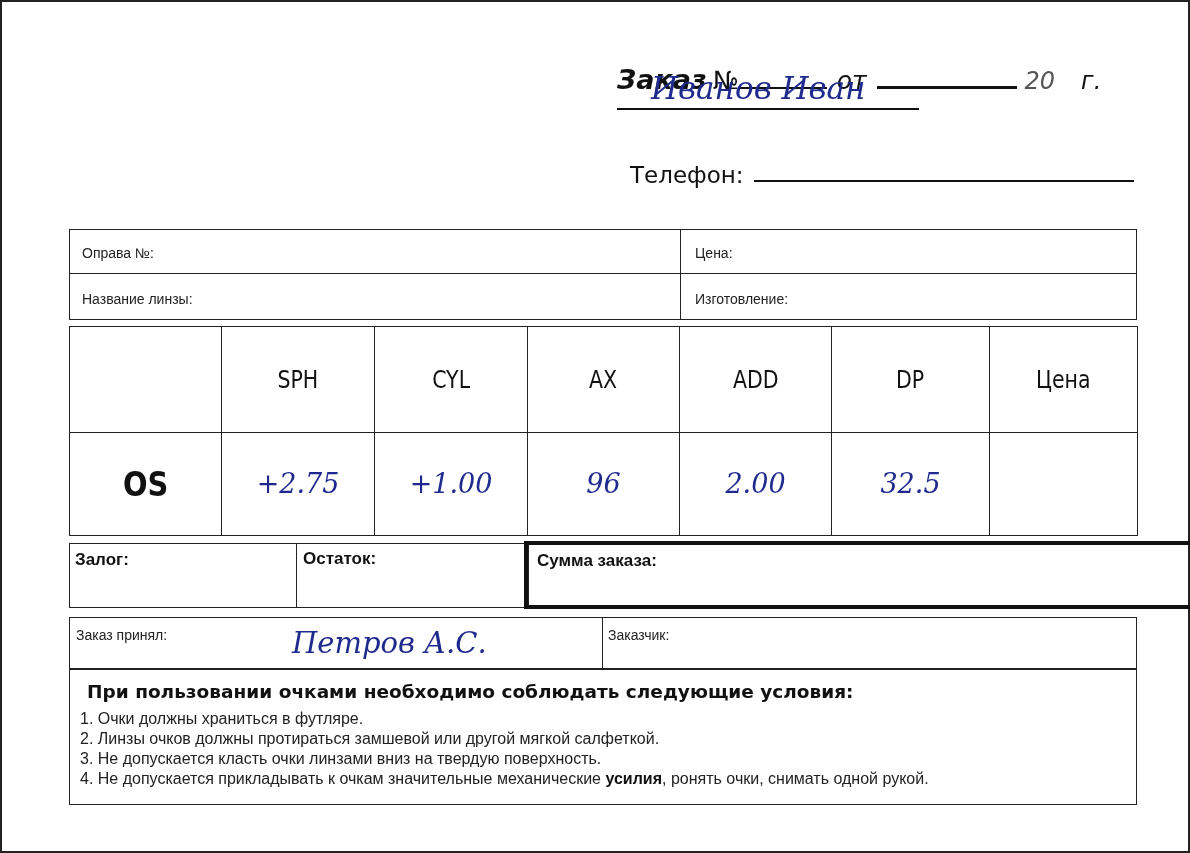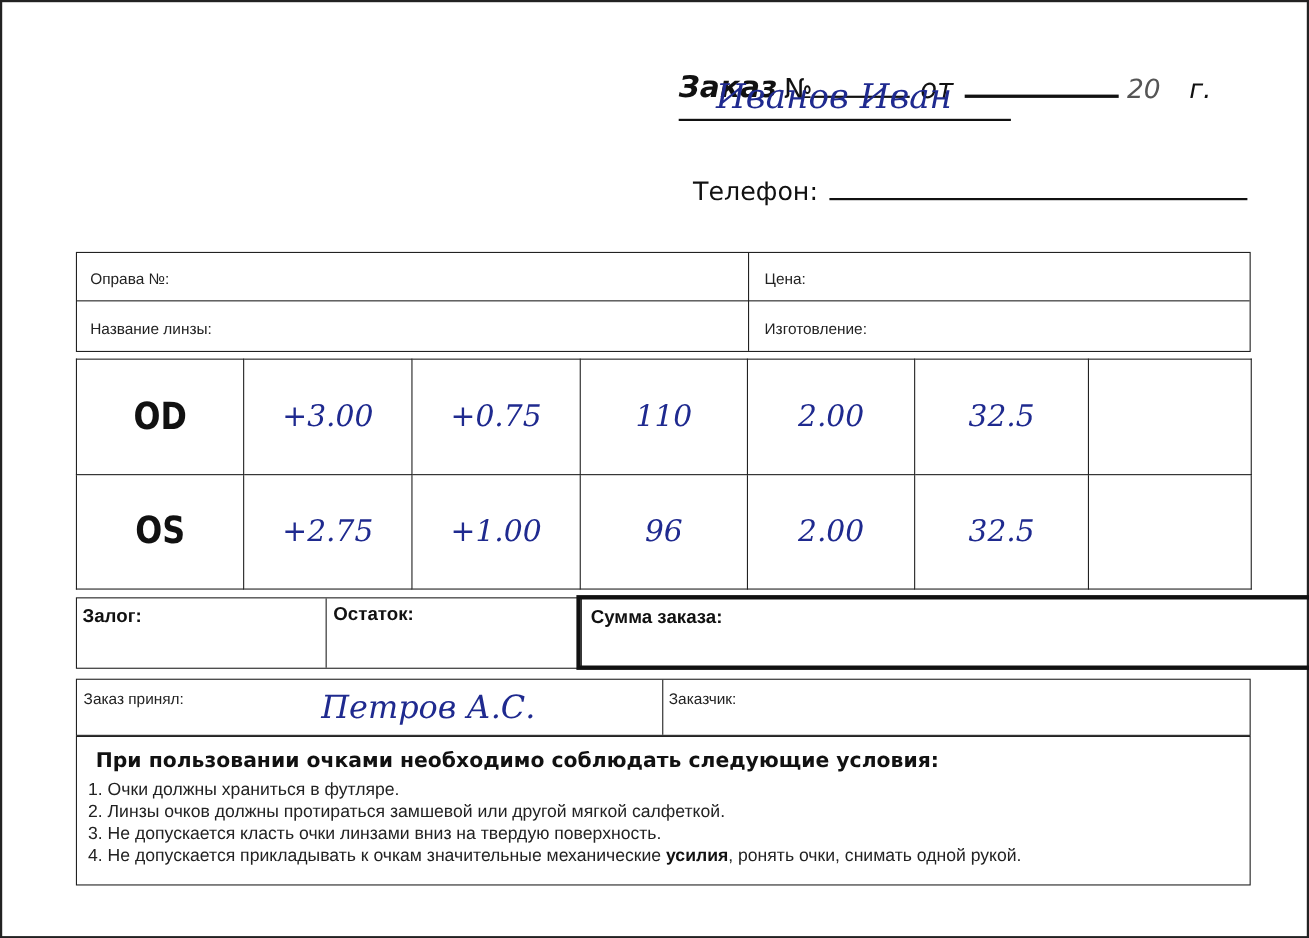--- a/index.html
+++ b/index.html
@@ -95,28 +95,28 @@
   <colgroup>
     <col style="width:152px">
       <col style="width:153px">
       <col style="width:153px">
       <col style="width:152px">
       <col style="width:152px">
       <col style="width:158px">
       <col style="width:148px">
   </colgroup>
   <tbody>
-  <tr style="height:69px;">
-    <td><span class="eye-label">OD</span></td>
-    <td><span class="hand rx-val">+3.00</span></td>
-    <td><span class="hand rx-val">+0.75</span></td>
-    <td><span class="hand rx-val">110</span></td>
-    <td><span class="hand rx-val">2.00</span></td>
-    <td><span class="hand rx-val">32.5</span></td>
-    <td><span class="hand rx-val"></span></td>
+      <tr>
+    <th class="th-wrap"><span></span></th>
+    <th class="th-wrap"><span>SPH</span></th>
+    <th class="th-wrap"><span>CYL</span></th>
+    <th class="th-wrap"><span>AX</span></th>
+    <th class="th-wrap"><span>ADD</span></th>
+    <th class="th-wrap"><span>DP</span></th>
+    <th class="th-wrap"><span>Цена</span></th>
   </tr>
   <tr style="height:69px;">
     <td><span class="eye-label">OS</span></td>
     <td><span class="hand rx-val">+2.75</span></td>
     <td><span class="hand rx-val">+1.00</span></td>
     <td><span class="hand rx-val">96</span></td>
     <td><span class="hand rx-val">2.00</span></td>
     <td><span class="hand rx-val">32.5</span></td>
     <td><span class="hand rx-val"></span></td>
   </tr>

